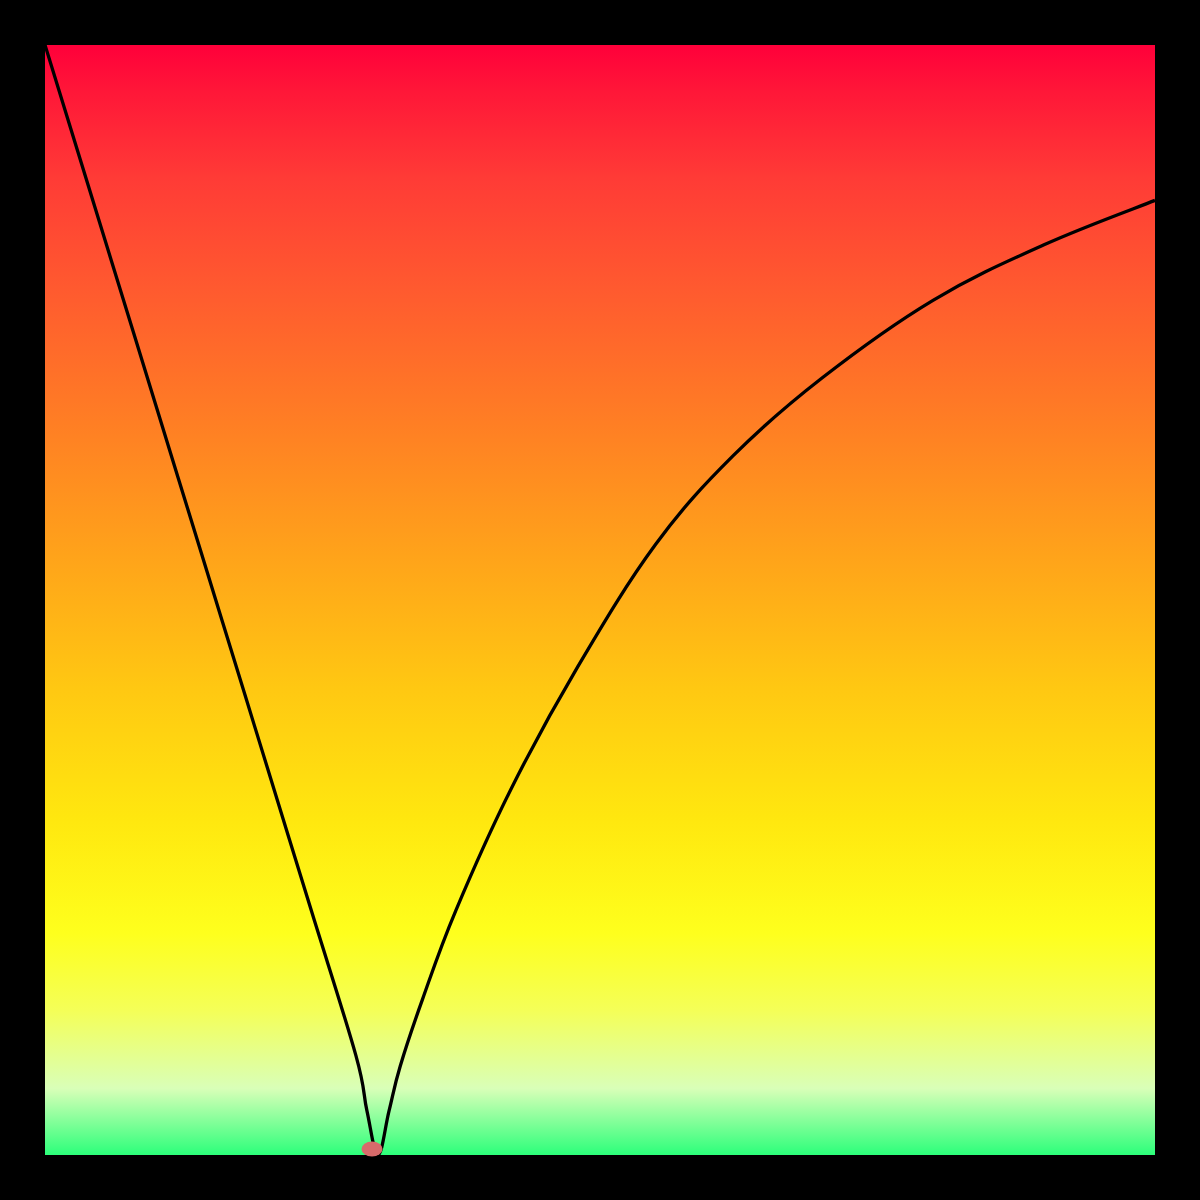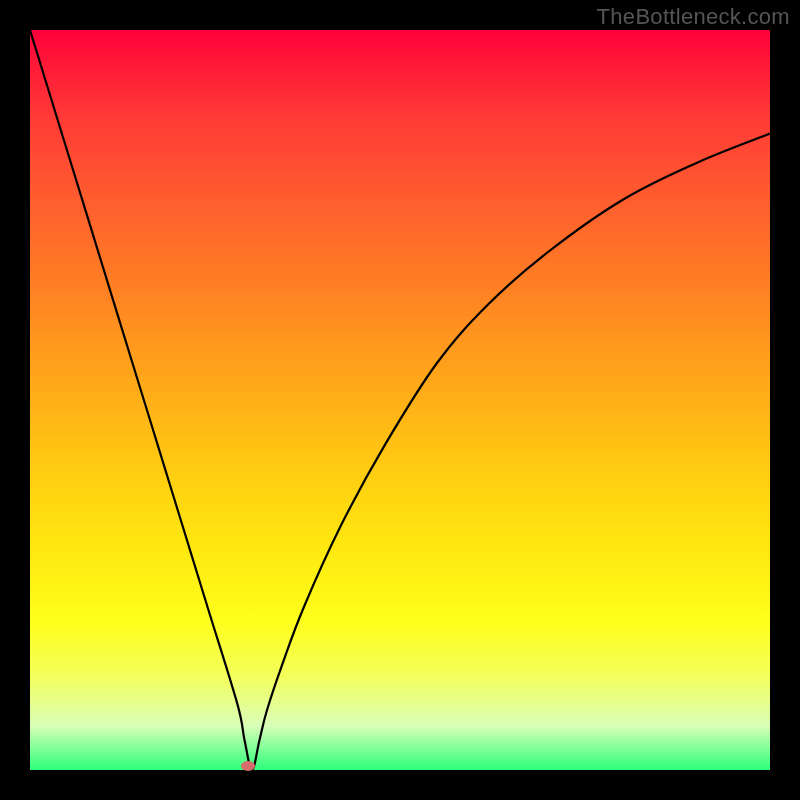--- a/index.html
+++ b/index.html
@@ -62,20 +62,19 @@
     border-radius: 50%;
     background: #d86b6b;
     transform: translate(-50%, -50%);
     z-index: 3;
   }
 </style>
 </head>
 <body>
 
 <div class="frame">
-  <div class="watermark">TheBottleneck.com</div>
   <div class="plot-area">
     <svg class="curve" viewBox="0 0 740 740" preserveAspectRatio="none">
       <path id="curve-path" fill="none" stroke="#000000" stroke-width="2.2" d="M 0,0 C 5.328,17.316000000000006 18.944000000000003,61.56800000000005 29.6,96.20000000000005 C 40.256,130.83200000000005 48.544000000000004,157.76799999999997 59.2,192.39999999999998 C 69.856,227.03199999999998 78.14399999999999,253.96800000000002 88.8,288.6 C 99.456,323.232 107.744,350.168 118.4,384.8 C 129.056,419.432 137.344,446.368 148,481 C 158.656,515.6320000000001 166.944,542.5680000000001 177.6,577.2 C 188.256,611.832 200.54000000000002,649.424 207.20000000000002,673.4 C 213.86,697.376 211.936,698.4119999999999 214.6,710.4 C 217.26399999999998,722.388 219.33599999999998,740 222,740 C 224.66400000000002,740 226.736,721.056 229.4,710.4 C 232.06400000000002,699.7439999999999 232.804,694.12 236.8,680.8 C 240.79600000000002,667.4799999999999 244.94000000000003,655.048 251.60000000000002,636.4 C 258.26000000000005,617.752 263.144,602.508 273.8,577.2 C 284.456,551.892 296.148,525.1039999999999 310.8,495.79999999999995 C 325.452,466.4959999999999 337.88399999999996,443.70399999999995 355.2,414.4 C 372.516,385.096 388.35200000000003,358.30799999999994 407.00000000000006,332.99999999999994 C 425.6480000000001,307.69199999999995 438.82000000000005,293.78 458.8,273.8 C 478.78,253.82000000000002 494.024,240.64800000000002 518,222 C 541.976,203.35199999999998 565.36,186.1839999999999 592,170.19999999999993 C 618.64,154.21599999999995 639.36,145.18800000000002 666,133.20000000000005 C 692.64,121.21200000000006 726.68,108.92800000000003 740,103.60000000000002"></path>
     </svg>
     <div id="min-marker" class="marker" style="left: 218.3px; top: 736.3px; background: rgb(216, 107, 107);"></div>
   </div>
 </div>
 
 </body></html>

